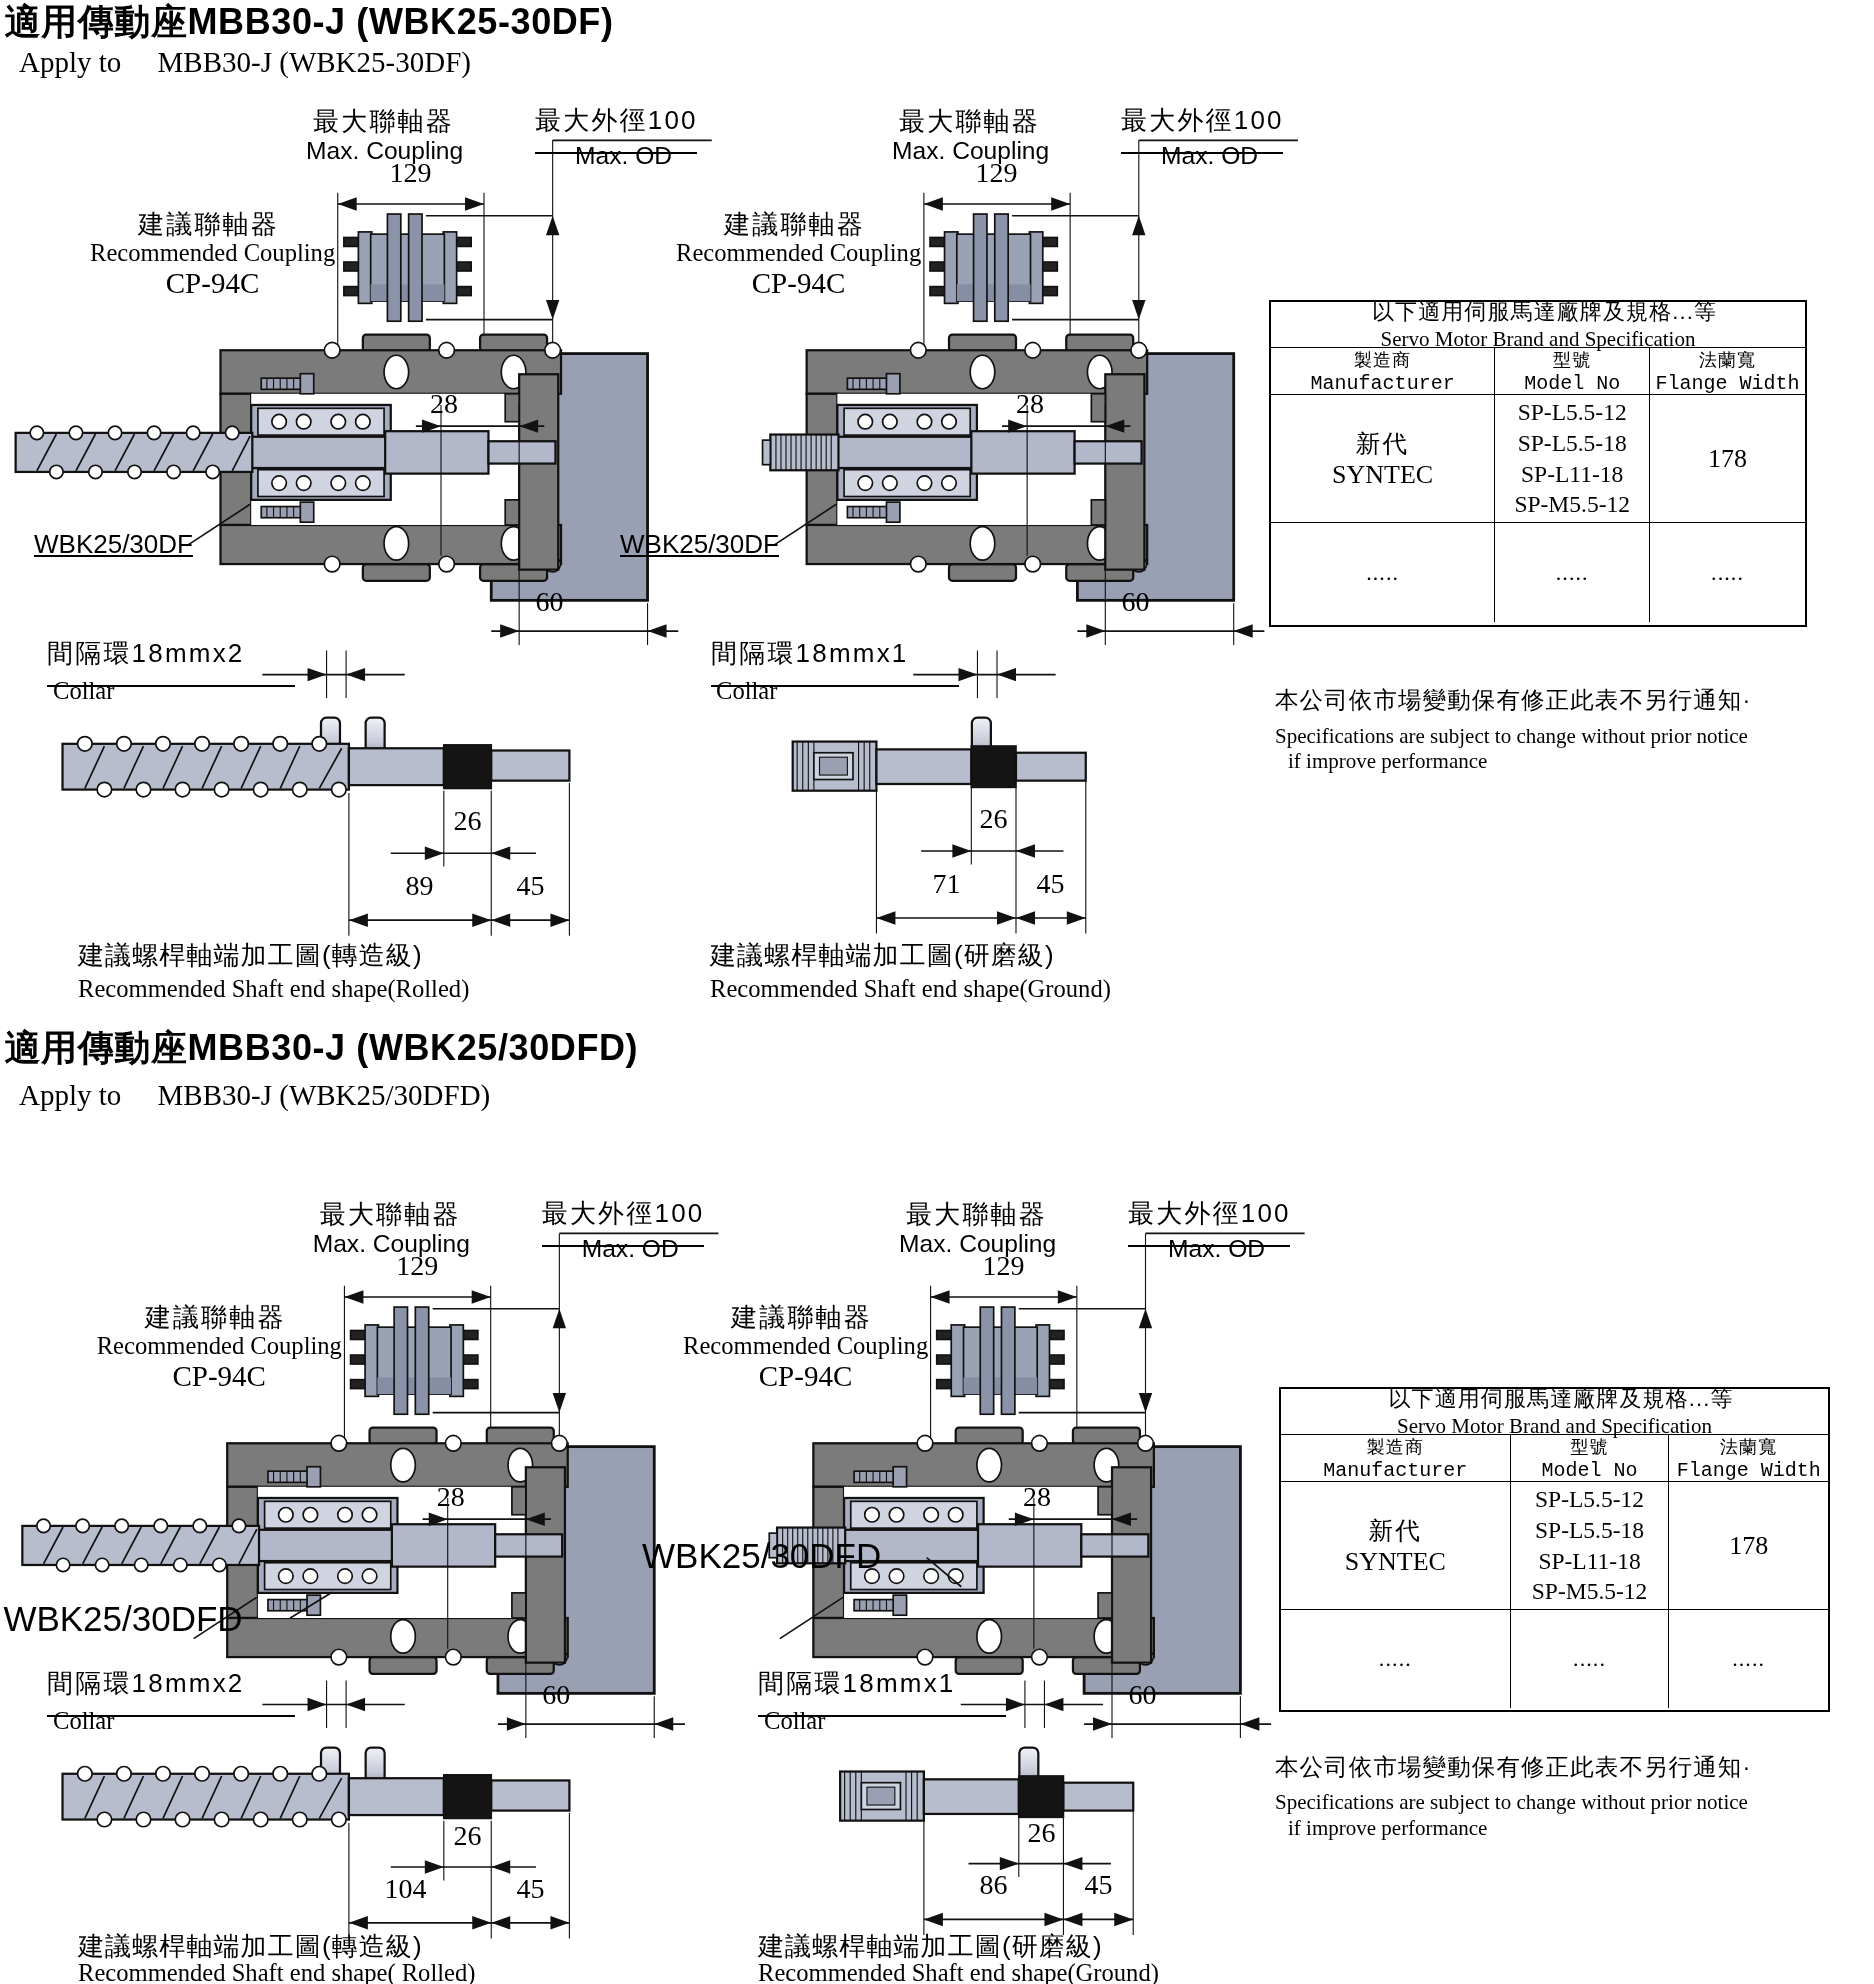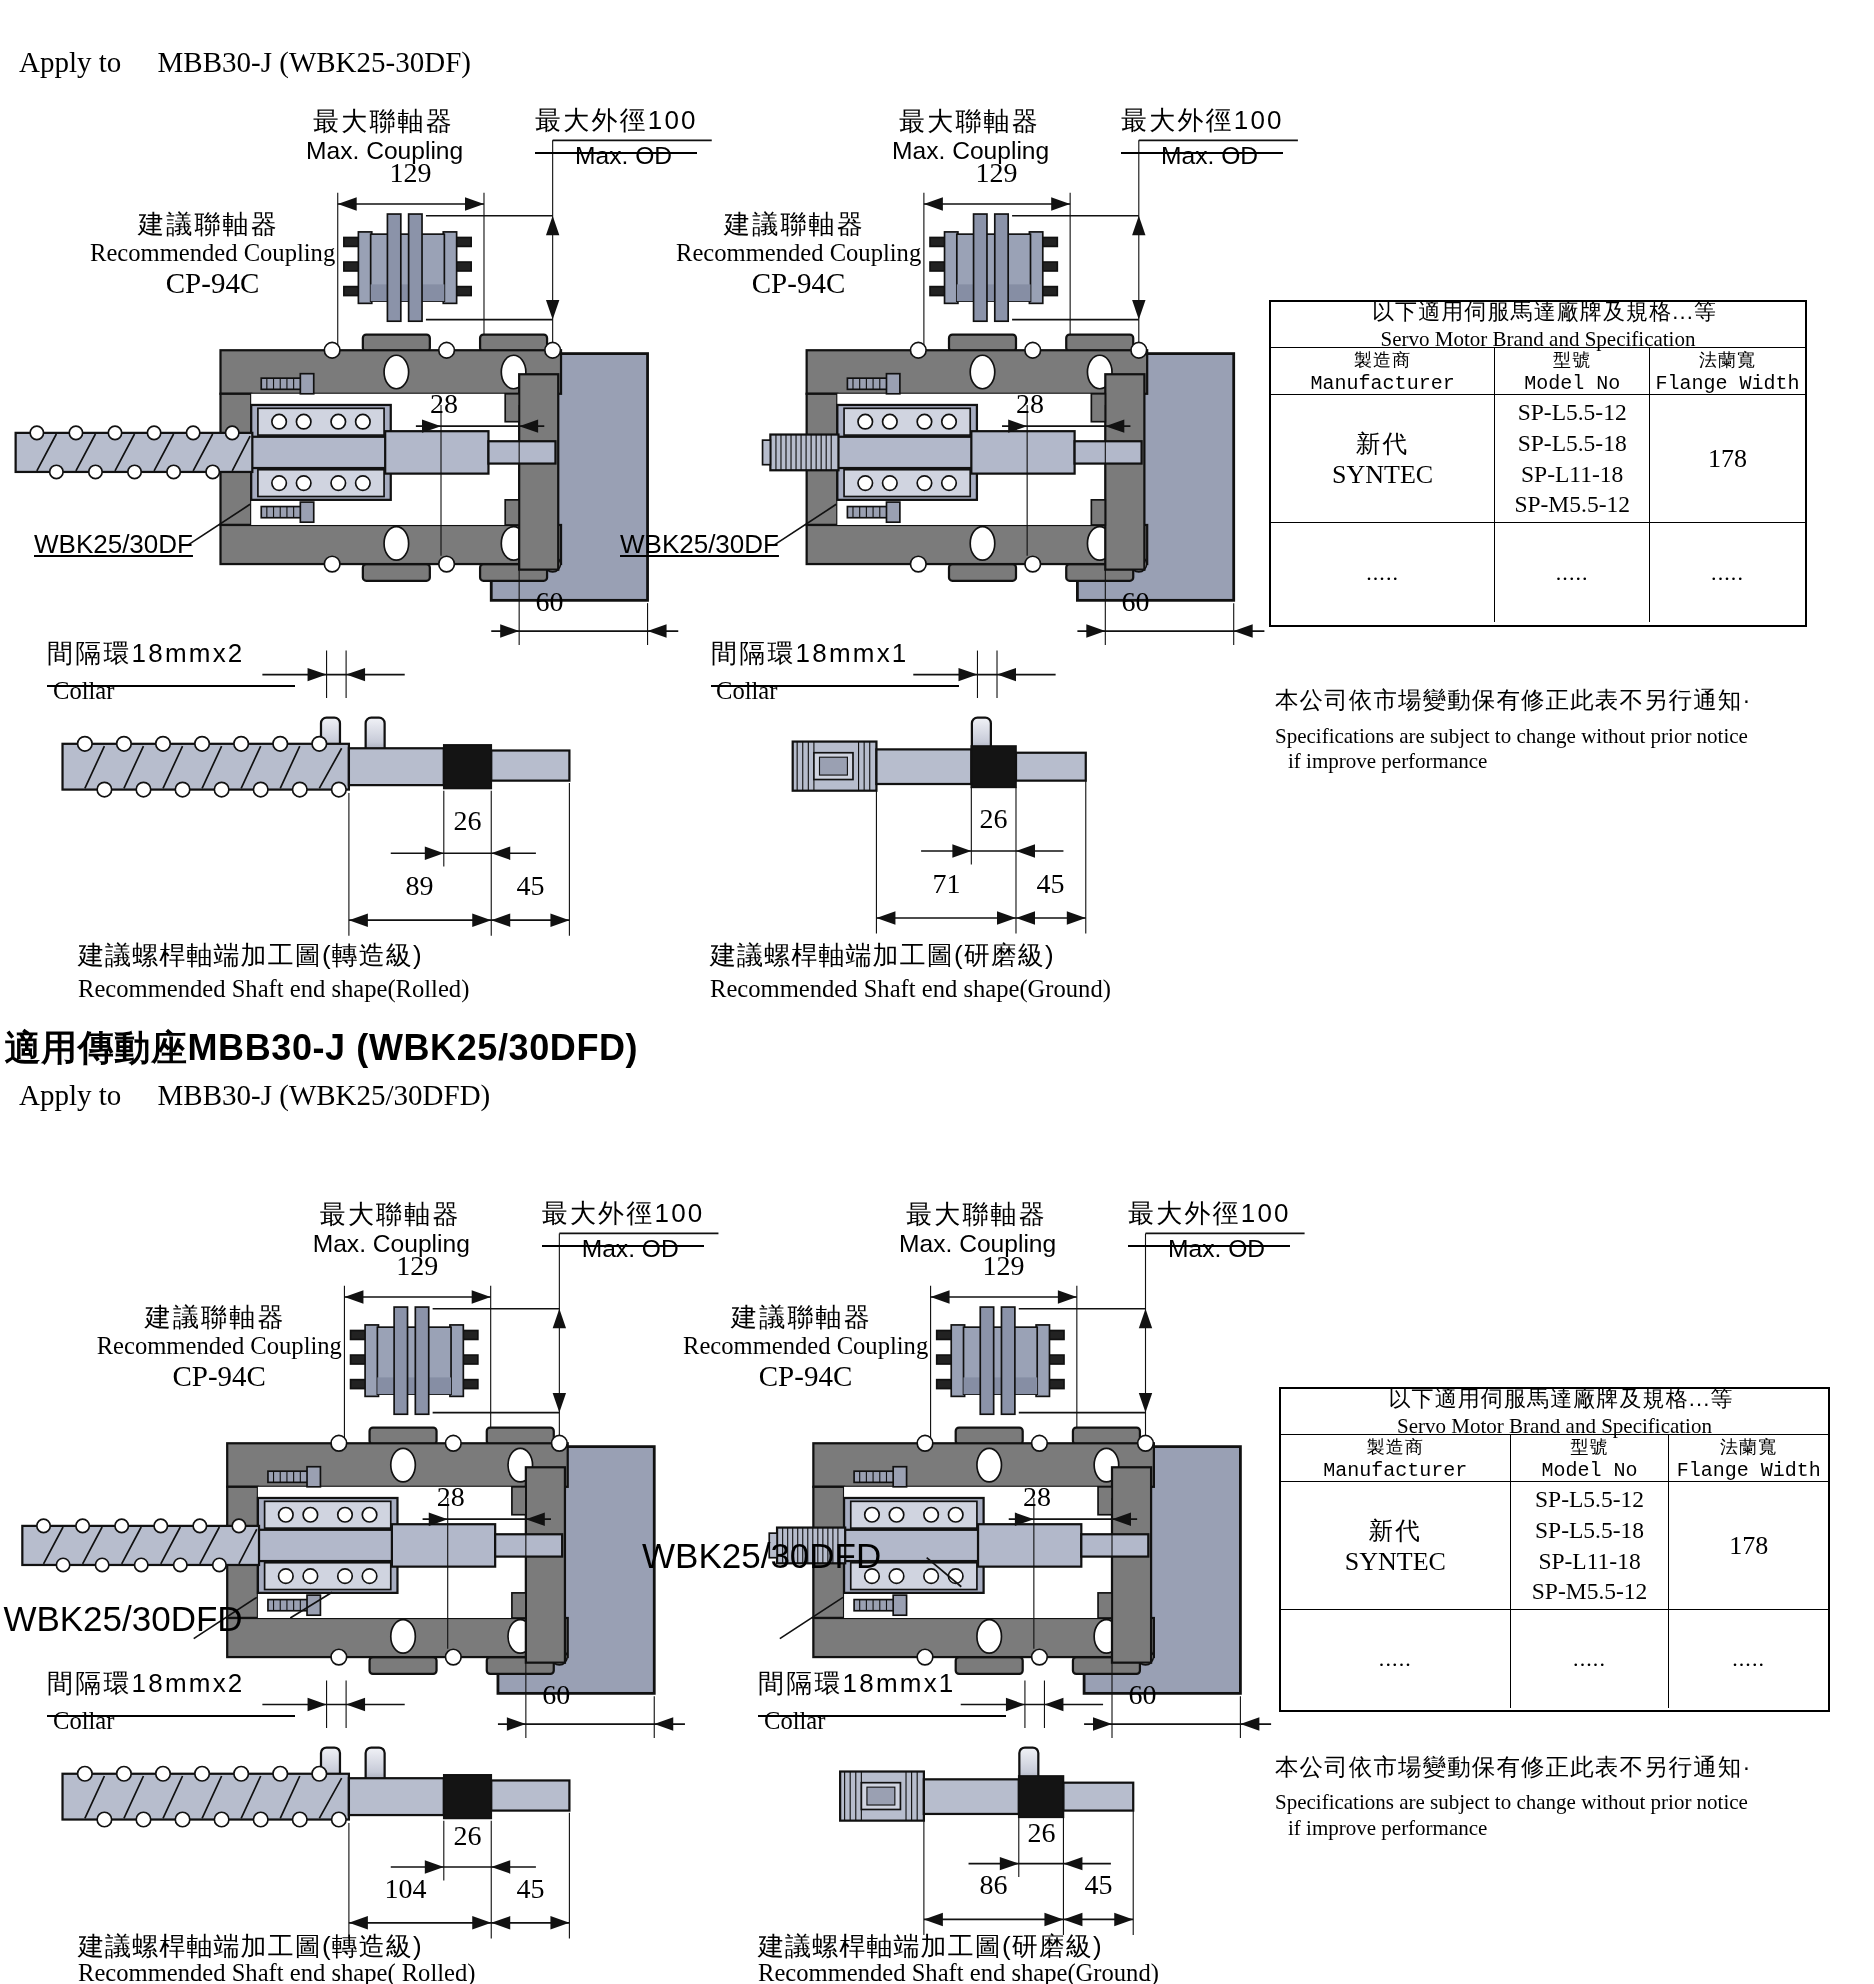--- a/index.html
+++ b/index.html
@@ -294,20 +294,21 @@
     <polygon points="1655,3438 1689,3426 1689,3450" fill="#111" stroke="none"></polygon>
     <polygon points="1905,3438 1871,3426 1871,3450" fill="#111" stroke="none"></polygon>
     <polygon points="1905,3438 1939,3426 1939,3450" fill="#111" stroke="none"></polygon>
     <polygon points="2030,3438 1996,3426 1996,3450" fill="#111" stroke="none"></polygon>
   </g>
 
   <line x1="520" y1="2898" x2="595" y2="2852" stroke="#111" stroke-width="3"></line>
   <line x1="1660" y1="2790" x2="1722" y2="2842" stroke="#111" stroke-width="3"></line>
 </svg>
 
+<div class="t zh sec-zh" style="left:4.5px;top:3.4px">適用傳動座MBB30-J (WBK25-30DF)</div>
 <div class="t sec-en" style="left:19px;top:47px">Apply to     MBB30-J (WBK25-30DF)</div>
 <div class="t zh sec-zh" style="left:4.5px;top:1029px">適用傳動座MBB30-J (WBK25/30DFD)</div>
 <div class="t sec-en" style="left:19px;top:1080px">Apply to     MBB30-J (WBK25/30DFD)</div>
 
 <div class="blk" style="left:0px;top:92px">
   <div class="t zh lab-zh" style="left:313px;top:15.6px">最大聯軸器</div>
   <div class="t lab-en" style="left:306px;top:46px">Max. Coupling</div>
   <div class="t zh lab-zh u" style="left:535px;top:14.5px;width:162px">最大外徑100</div>
   <div class="t lab-en" style="left:575px;top:51px">Max. OD</div>
   <div class="t dimtxt" style="left:366px;top:66px;width:89px">129</div>

